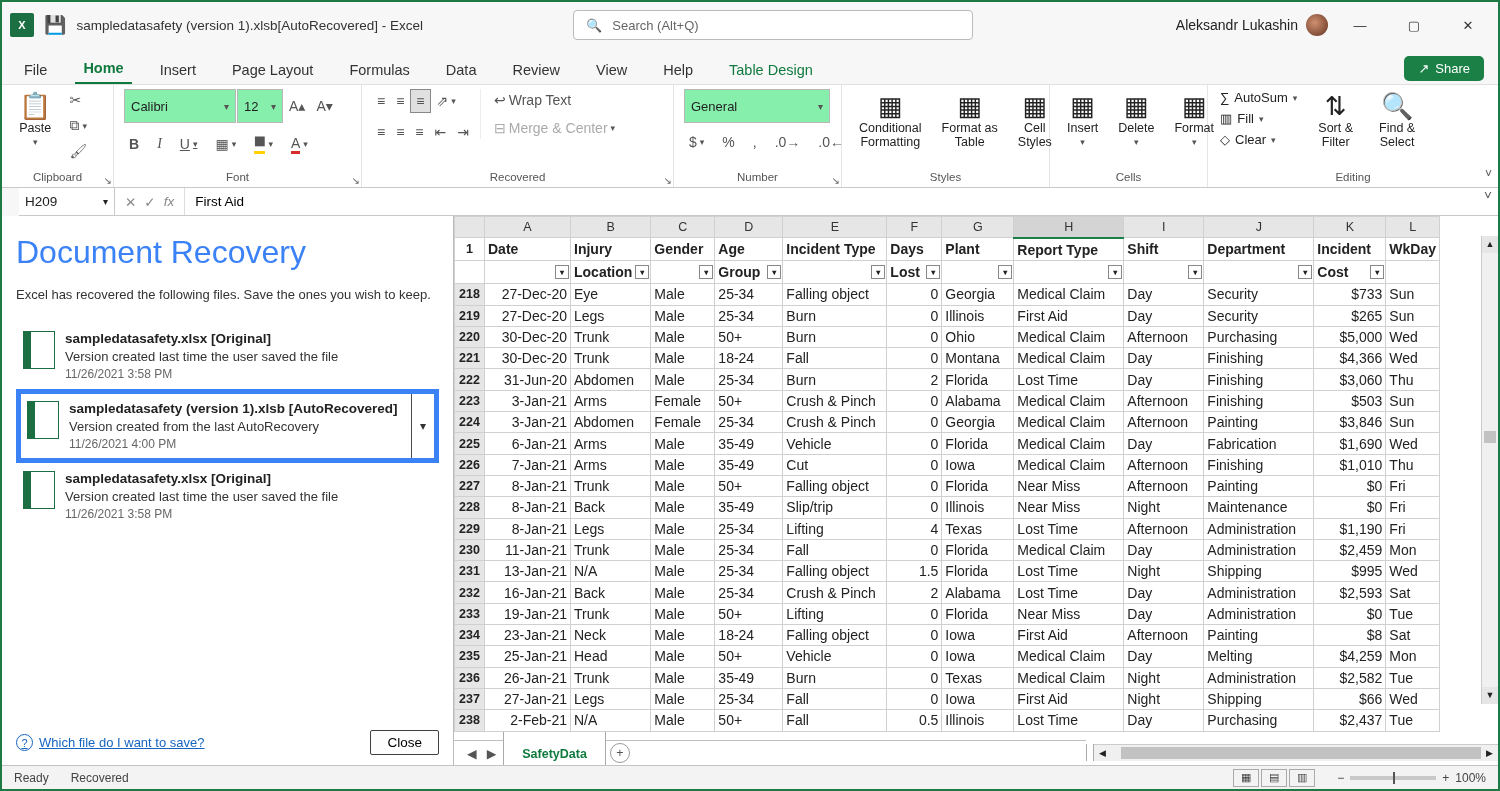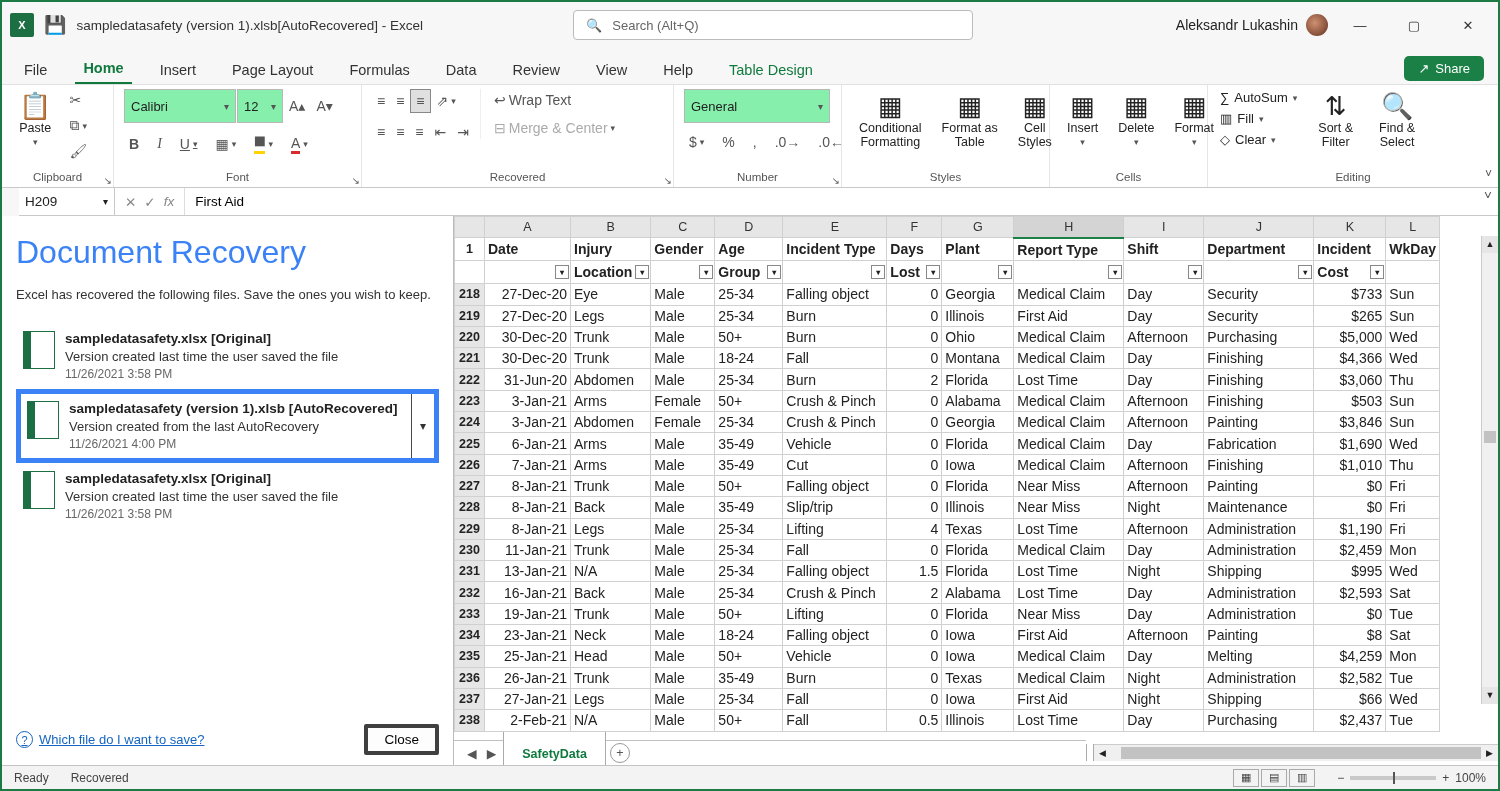--- a/index.html
+++ b/index.html
@@ -59,21 +59,21 @@
   .rec-item.selected { border:5px solid #3b82f6; position:relative;}
   .rec-item.selected::after{ content:"▾"; position:absolute; right:0; top:0; bottom:0; width:22px; border-left:1px solid #494949; display:flex; align-items:center; justify-content:center; color:#333; font-size:12px;}
   .doc-ico { width:32px; height:38px; flex-shrink:0; background:linear-gradient(#fff,#fff); border:1px solid #1c6e43; border-left:8px solid #1c6e43; position:relative; }
   .rec-item .lines { display:flex; flex-direction:column; gap:3px;}
   .rec-item .nm { font-size:13.5px; font-weight:600;}
   .rec-item .sub { font-size:13px; color:#333;}
   .rec-item .ts { font-size:12px; color:#666;}
   .rec-foot { margin-top:auto; display:flex; align-items:center; justify-content:space-between; padding:6px 0 2px;}
   .link { color:#1565c0; text-decoration:underline; font-size:13px; display:flex; align-items:center; gap:6px; cursor:pointer;}
   .link .q { width:17px; height:17px; border:1.5px solid #1565c0; border-radius:50%; display:inline-flex; align-items:center; justify-content:center; font-size:11px; }
-  .btn { border:4px solid #404040; background:#fdfdfd; padding:4px 16px; cursor:pointer; font-size:13.5px; border-radius:2px;}
+  .btn { border:1px solid #404040; background:#fdfdfd; padding:4px 16px; cursor:pointer; font-size:13.5px; border-radius:2px;}
 
   
   .gridwrap { flex:1; display:flex; flex-direction:column; overflow:hidden; position:relative;}
   .grid { flex:1; overflow:hidden; position:relative;}
   table.sheet { border-collapse:collapse; font-size:14px; table-layout:fixed; }
   .sheet th, .sheet td { border:1px solid #d0d0d0; padding:1px 3px; height:21.3px; white-space:nowrap; overflow:hidden;}
   .sheet thead th { background:#e6e6e6; font-weight:400; text-align:center; font-size:12.5px; color:#333; position:relative;}
   .sheet thead th.active { background:#d4d4d4; border-bottom:2px solid #1a8045;}
   .corner { background:#e6e6e6; }
   .sheet tbody .rn { background:#e6e6e6; text-align:center; font-size:12.5px;}

